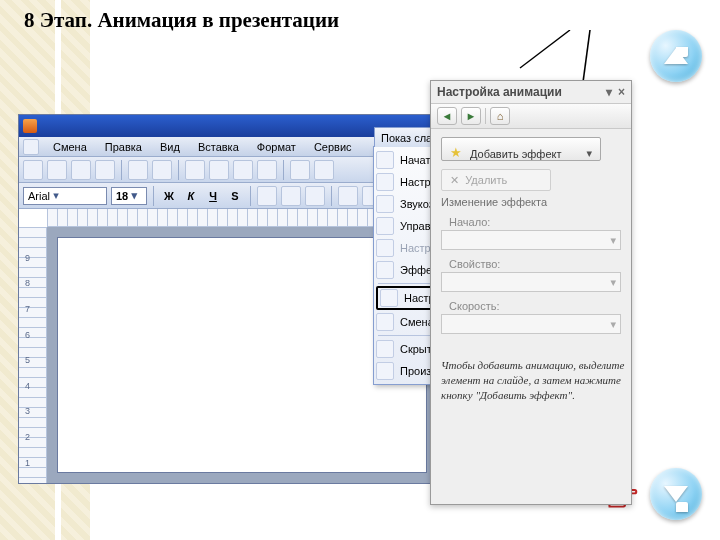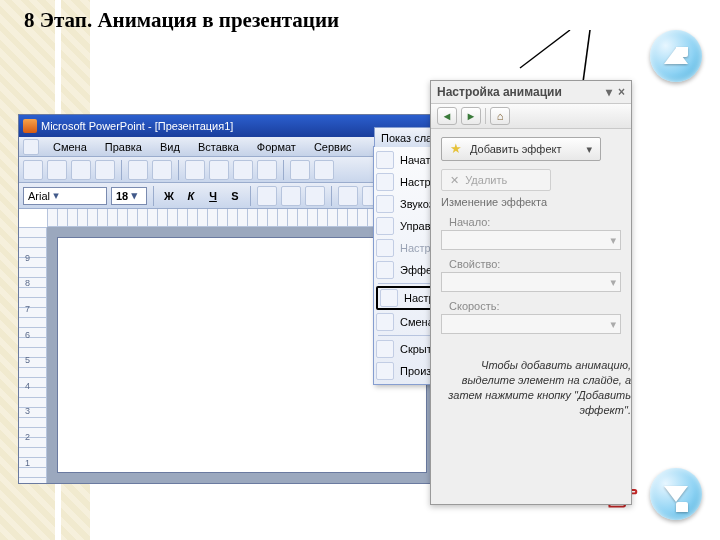--- a/index.html
+++ b/index.html
@@ -214,21 +214,21 @@
     border-bottom:1px solid #c9c9c9;
   }
   .navbtn {
     width:20px;height:18px;border:1px solid #b8b8b8;border-radius:3px;
     background:linear-gradient(#fff,#eaeaea);
     display:flex;align-items:center;justify-content:center;font-size:11px;color:#3a7a3a;
   }
   .navbtn.home{color:#7a5a2a;}
   .tp-section { padding:8px 10px; }
   .big-btn {
-    display:flex;align-items:center;gap:6px;
+    display:flex;align-items:flex-end;gap:6px;
     height:24px;padding:0 8px;
     border:1px solid #a9a9a9;border-radius:2px;
     background:linear-gradient(#fefefe,#e8e8e8);
     font-size:11px; color:#333;
     width:160px;
   }
   .big-btn .star{
     width:14px;height:14px;position:relative;
   }
   .big-btn .star::before{
@@ -242,23 +242,23 @@
     background:#f4f4f4;color:#a6a6a6;width:110px;
   }
   .tp-label { color:#6f6f6f; margin:5px 0 6px; }
   .tp-field-label{color:#8a8a8a;font-size:11px;margin:8px 8px 2px;}
   .tp-combo{
     height:20px;border:1px solid #c8c8c8;background:#f6f6f6;
     display:flex;align-items:center;justify-content:flex-end;padding:0 4px;color:#aaa;
   }
   .tp-hint{
     margin:24px auto 17px; width:190px;
-    text-align:right;font-style:italic;color:#333;
+    text-align:left;font-style:italic;color:#333;
     font-size:11px;line-height:1.35;
-    font-family:Liberation Sans, sans-serif;
+    font-family:Liberation Serif, serif;
   }
 
 </style>
 </head>
 <body>
 
 <div class="left-strip"></div>
 
 <div class="heading">
   <h1>8 Этап. Анимация в презентации</h1>
@@ -278,21 +278,20 @@
   <div class="arrow-up"></div>
 </div>
 <div id="btn-down" class="round-btn">
   <div class="arrow-down"></div>
 </div>
 <div class="pointer-hand">☞</div>
 
 <div class="pp-window">
   <div class="pp-title">
     <div class="tbicon"></div>
-    <span>Microsoft PowerPoint - [Презентация1]</span>
   </div>
   <div class="pp-menubar">
     <div class="mico"></div>
     <span>Смена</span>
     <span>Правка</span>
     <span>Вид</span>
     <span>Вставка</span>
     <span>Формат</span>
     <span>Сервис</span>
   </div>

